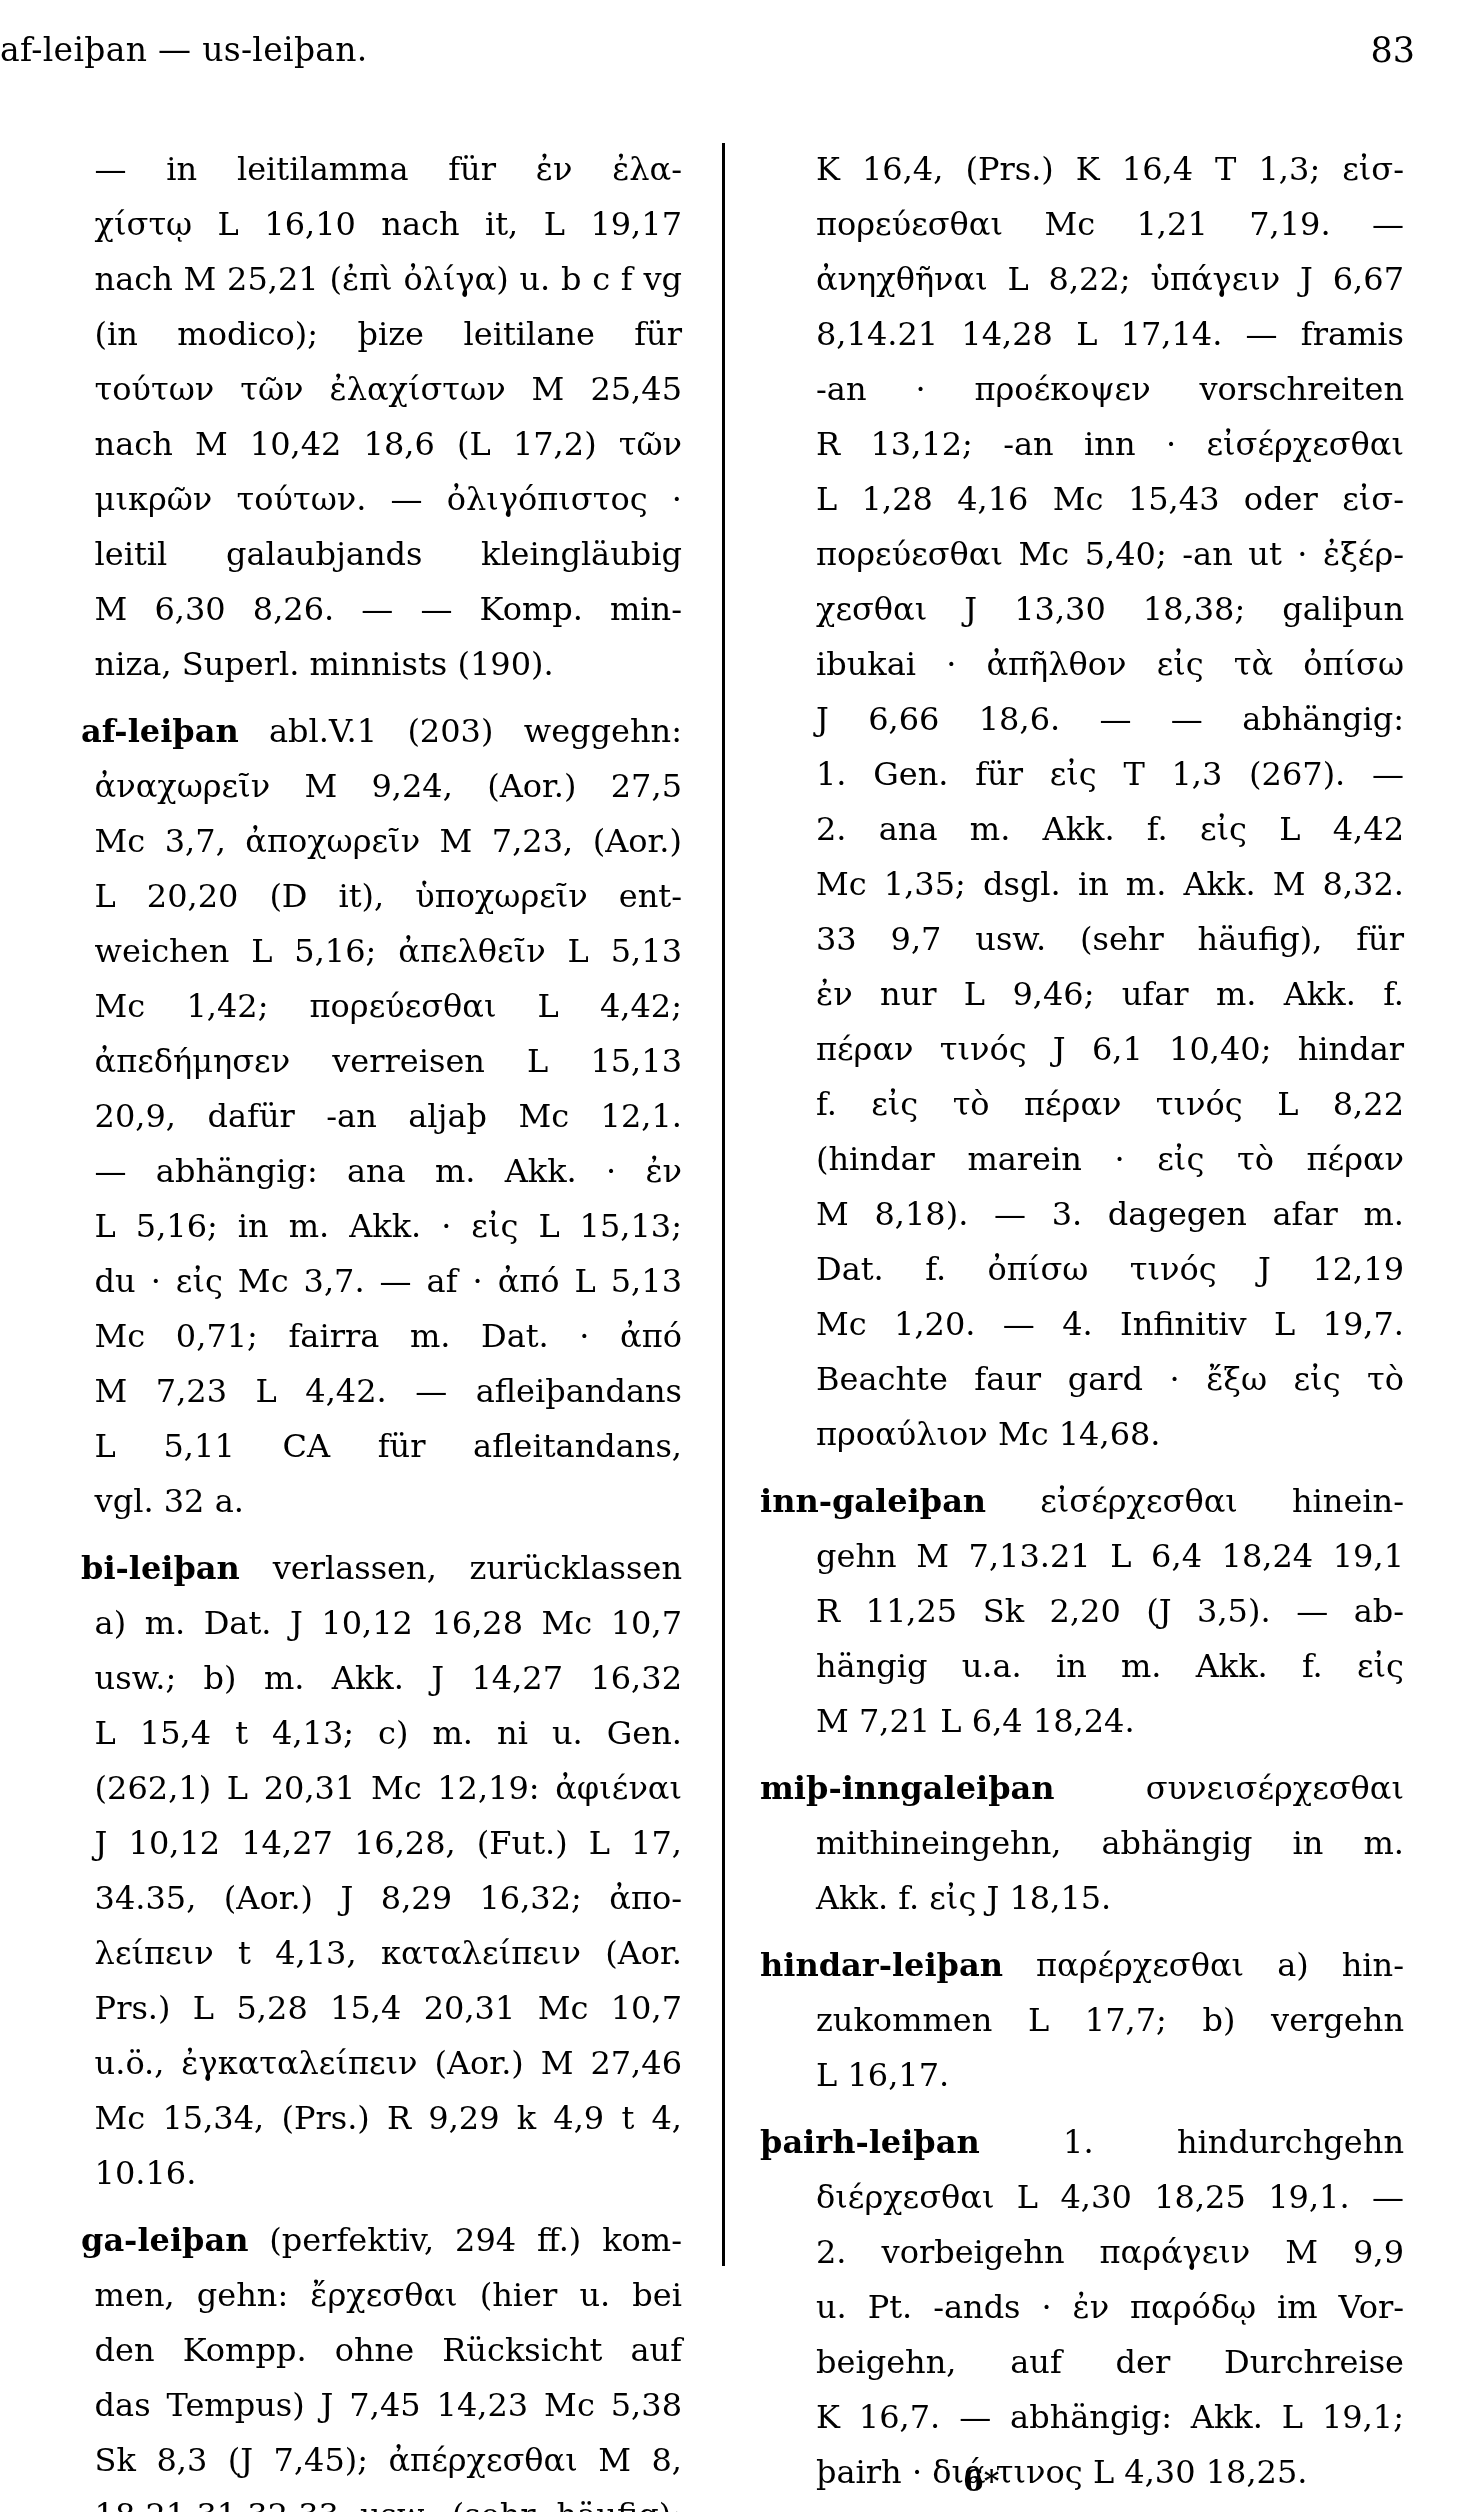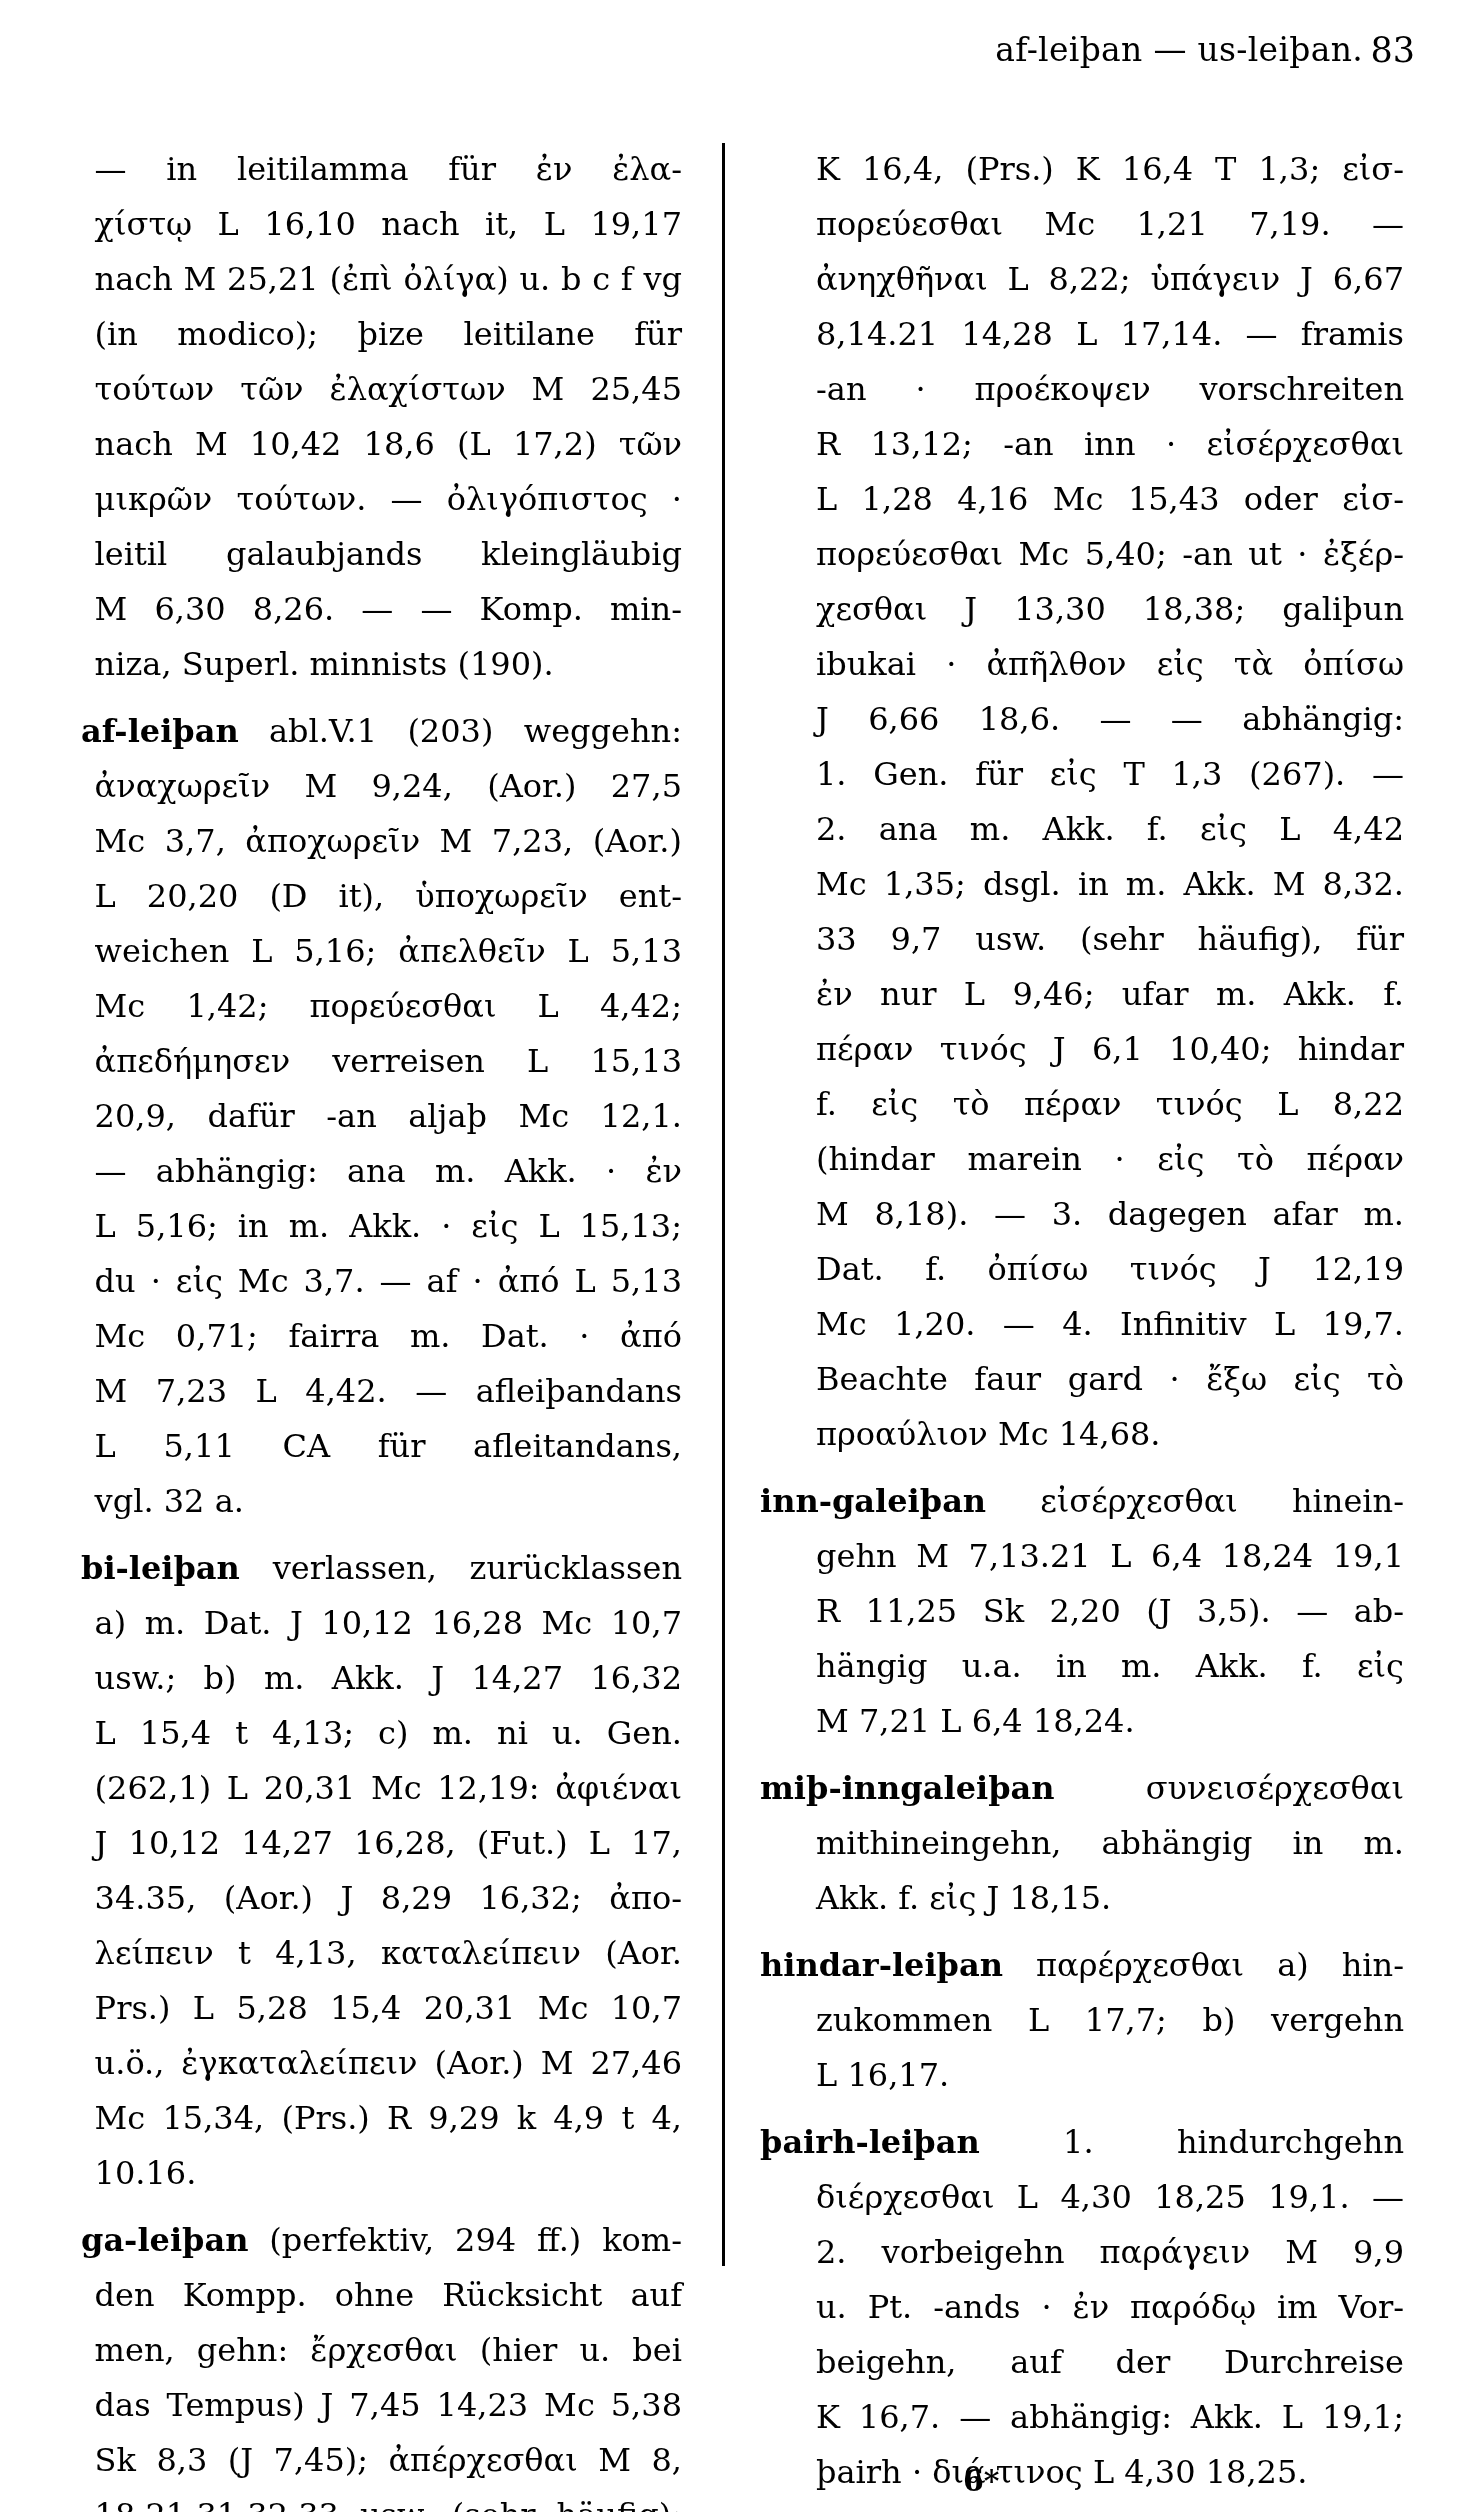--- a/index.html
+++ b/index.html
@@ -5,21 +5,21 @@
   html, body { margin: 0; padding: 0; background: #ffffff; }
   body {
     width: 1463px; height: 2512px; position: relative; overflow: hidden;
     font-family: "DejaVu Serif", "Liberation Serif", serif;
     color: #000000;
   }
   .header {
     position: absolute; left: 0; top: 30px; width: 1463px; height: 56px;
   }
   .running-head {
-    position: absolute; left: 0; width: 1363px; text-align: right; top: 0;
+    position: absolute; left: 0; width: 1363px; text-align: left; top: 0;
     font-size: 33px; letter-spacing: 0.3px;
   }
   .page-number {
     position: absolute; right: 48px; top: 0; font-size: 35px;
   }
   .divider {
     position: absolute; left: 722px; top: 143px; width: 2.5px; height: 2123px;
     background: #000;
   }
   .column {
@@ -91,22 +91,22 @@
       <span class="line">J 10,12 14,27 16,28, (Fut.) L 17,</span>
       <span class="line">34.35, (Aor.) J 8,29 16,32; ἀπο-</span>
       <span class="line">λείπειν t 4,13, καταλείπειν (Aor.</span>
       <span class="line">Prs.) L 5,28 15,4 20,31 Mc 10,7</span>
       <span class="line">u.ö., ἐγκαταλείπειν (Aor.) M 27,46</span>
       <span class="line">Mc 15,34, (Prs.) R 9,29 k 4,9 t 4,</span>
       <span class="line last">10.16.</span>
     </div>
     <div class="entry head">
       <span class="line"><span class="hw">ga-leiþan</span> (perfektiv, 294 ff.) kom-</span>
+      <span class="line">men, gehn: ἔρχεσθαι (hier u. bei</span>
       <span class="line">den Kompp. ohne Rücksicht auf</span>
-      <span class="line">men, gehn: ἔρχεσθαι (hier u. bei</span>
       <span class="line">das Tempus) J 7,45 14,23 Mc 5,38</span>
       <span class="line">Sk 8,3 (J 7,45); ἀπέρχεσθαι M 8,</span>
       <span class="line">18.21.31.32.33 usw. (sehr häufig);</span>
       <span class="line">διέρχεσθαι L 8,22; εἰσέρχεσθαι</span>
     </div>
   </div>
 <div class="column col-right" id="col-right">
     <div class="entry cont">
       <span class="line">K 16,4, (Prs.) K 16,4 T 1,3; εἰσ-</span>
       <span class="line">πορεύεσθαι Mc 1,21 7,19. —</span>

